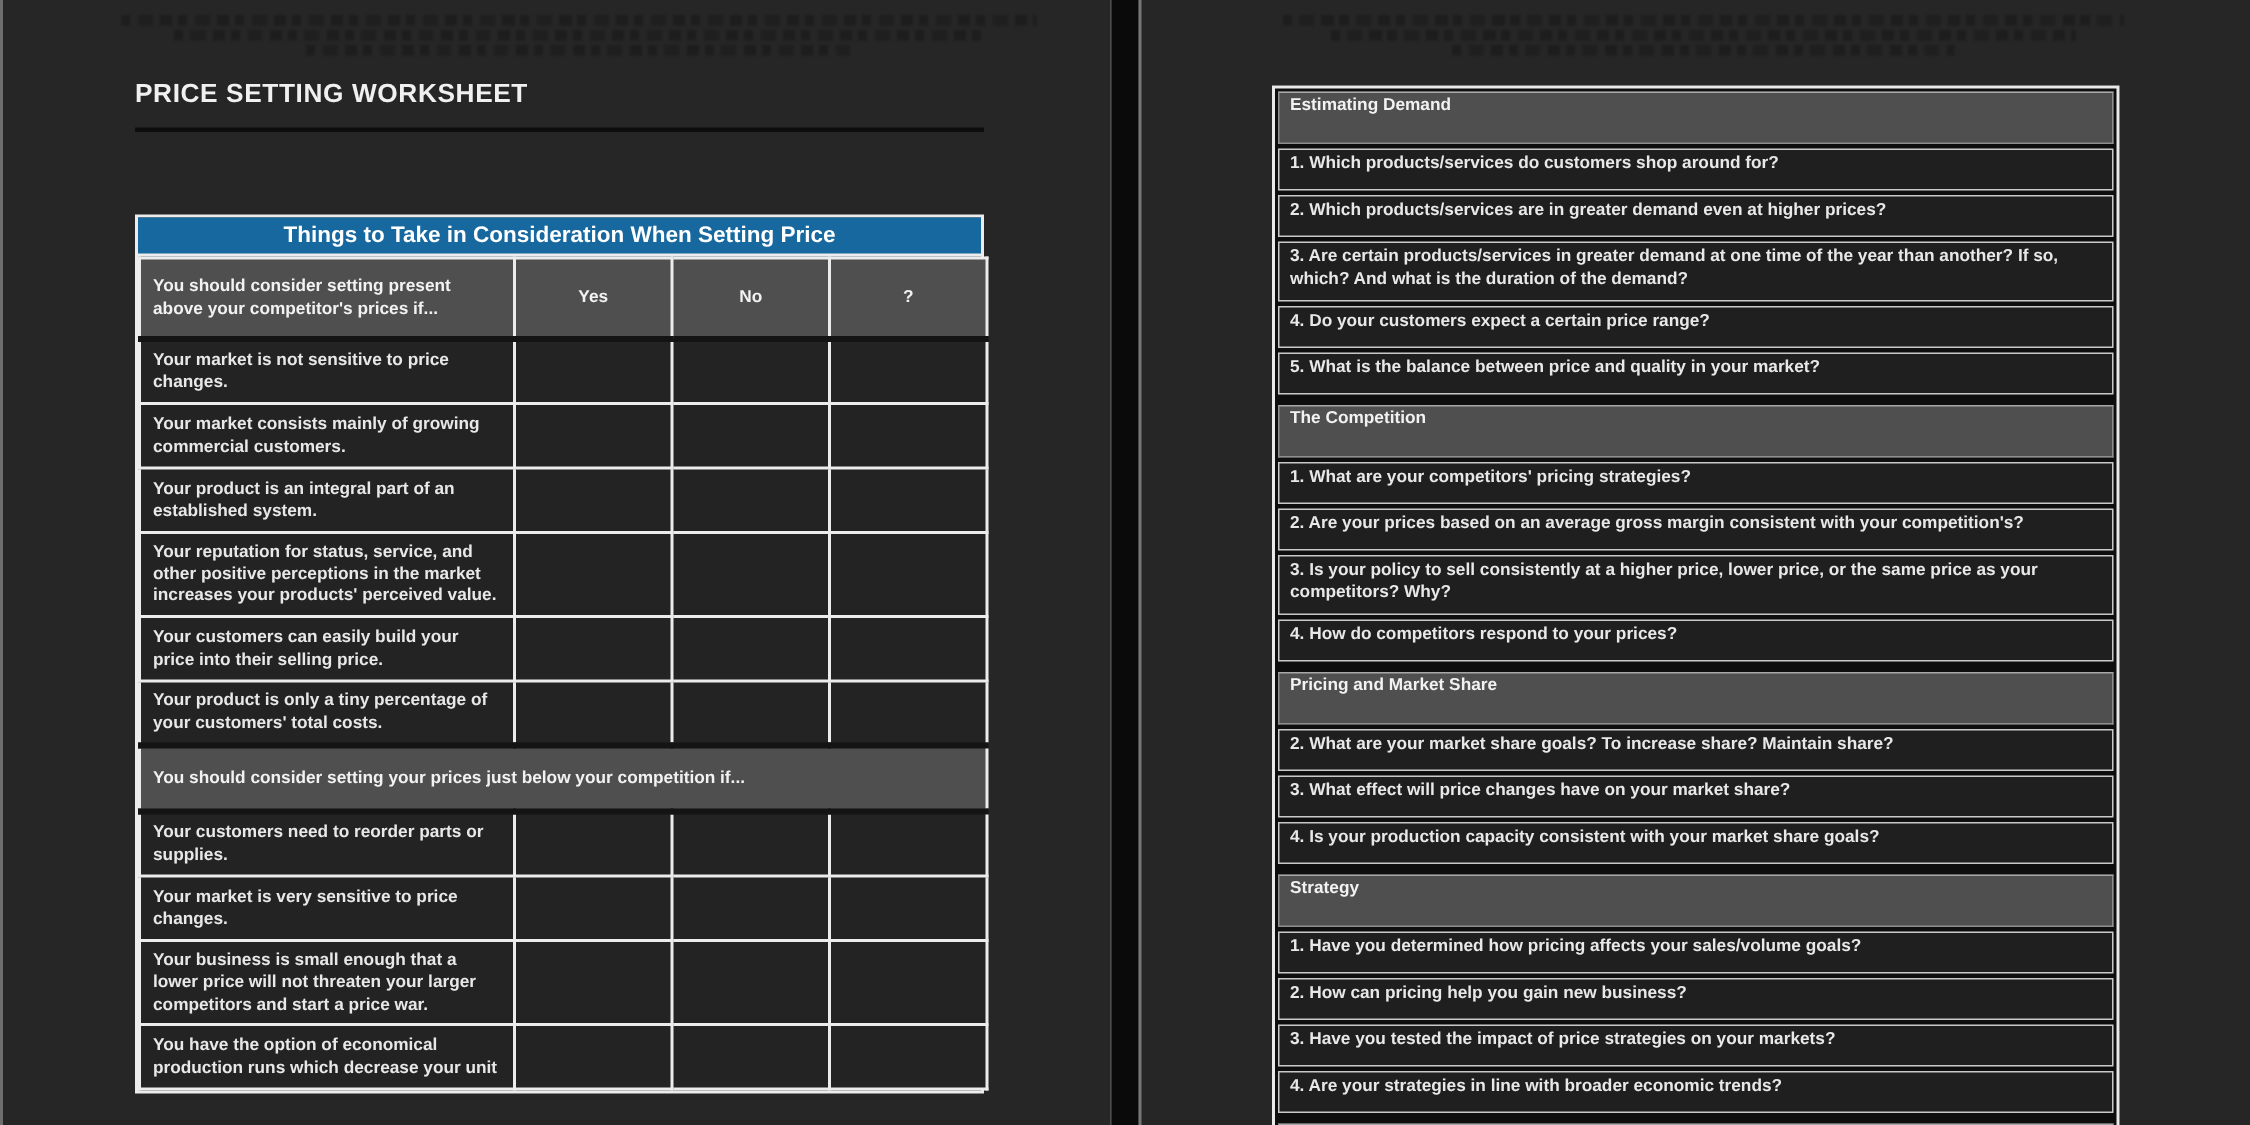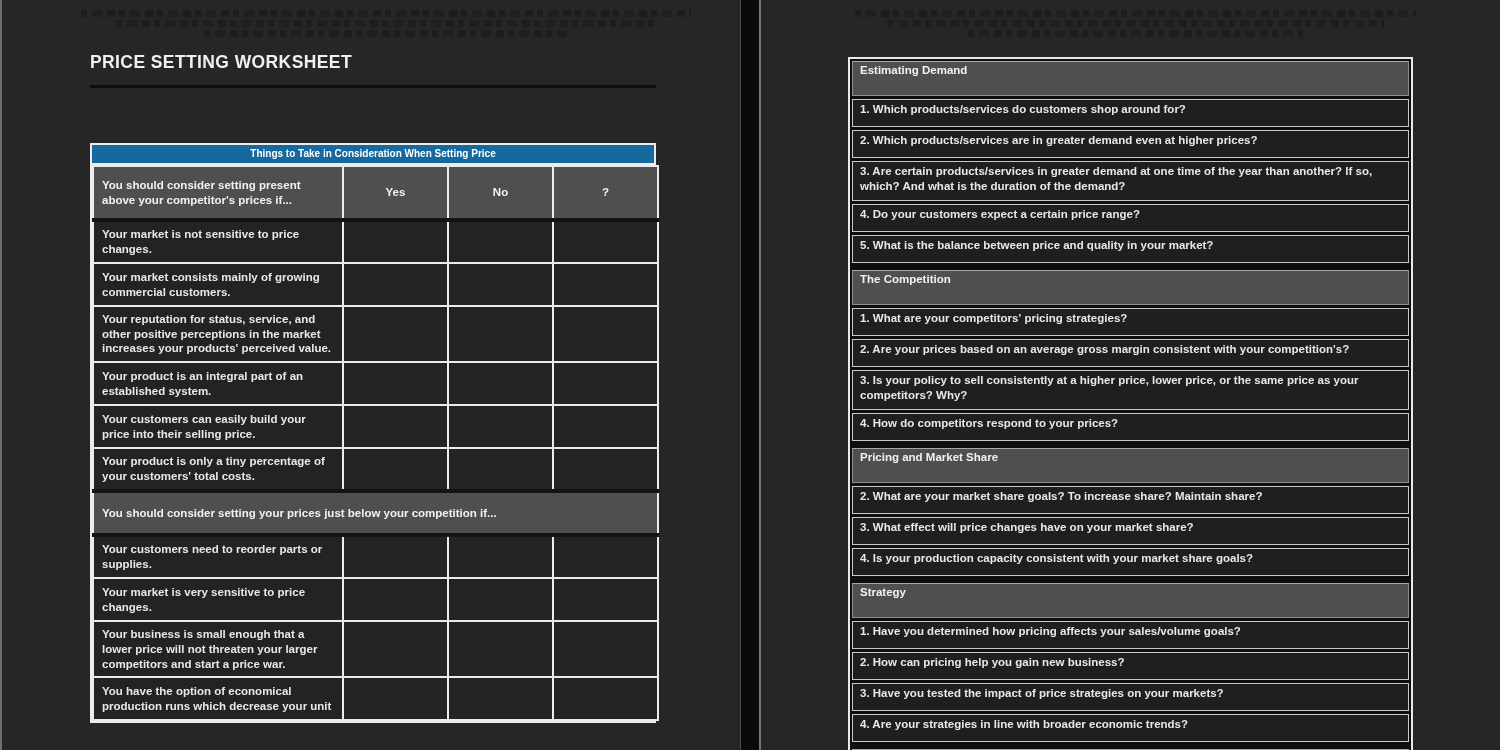--- a/index.html
+++ b/index.html
@@ -34,21 +34,21 @@
   .smudge.s3{width:58%;}
 
   
   .title-wrap{position:absolute;top:52px;left:88px;width:566px;text-align:left;}
   .title-wrap h1{font-size:17.5px;font-weight:700;letter-spacing:.4px;color:#F0F0F0;}
   .title-rule{position:absolute;top:85px;left:88px;width:566px;height:3px;background:#0D0D0D;}
 
   
   .ltable-wrap{position:absolute;top:143px;left:88px;width:566px;
     border:2px solid var(--border-light);background:var(--cell-bg);}
-  .blue-bar{background:var(--accent);color:#FFFFFF;font-size:10px;font-weight:700;
+  .blue-bar{background:var(--accent);color:#FFFFFF;font-size:15px;font-weight:700;
     text-align:center;padding:3px 4px 4px;border-bottom:2px solid var(--border-light);}
   .ltable-wrap table{width:100%;border-collapse:collapse;table-layout:fixed;}
   .ltable-wrap col.c-statement{width:250px;}
   .ltable-wrap col.c-ans{width:105px;}
   .ltable-wrap td{border:2px solid var(--border-light);color:var(--txt);
     font-size:11.5px;font-weight:700;line-height:1.28;vertical-align:middle;}
   td.statement{background:var(--cell-bg);padding:5px 8px;height:43px;}
   td.answer-cell{background:var(--cell-bg);}
   tr.section-row td{background:var(--gray);color:#F2F2F2;
     border-top:4px solid var(--dark-sep);border-bottom:4px solid var(--dark-sep);}
@@ -104,27 +104,27 @@
               <td class="answer-cell"></td>
               <td class="answer-cell"></td>
             </tr>
             <tr class="data-row">
               <td class="statement">Your market consists mainly of growing commercial customers.</td>
               <td class="answer-cell"></td>
               <td class="answer-cell"></td>
               <td class="answer-cell"></td>
             </tr>
             <tr class="data-row">
+              <td class="statement">Your product is an integral part of an established system.</td>
+              <td class="answer-cell"></td>
+              <td class="answer-cell"></td>
+              <td class="answer-cell"></td>
+            </tr>
+            <tr class="data-row">
               <td class="statement">Your reputation for status, service, and other positive perceptions in the market increases your products' perceived value.</td>
-              <td class="answer-cell"></td>
-              <td class="answer-cell"></td>
-              <td class="answer-cell"></td>
-            </tr>
-            <tr class="data-row">
-              <td class="statement">Your product is an integral part of an established system.</td>
               <td class="answer-cell"></td>
               <td class="answer-cell"></td>
               <td class="answer-cell"></td>
             </tr>
             <tr class="data-row">
               <td class="statement">Your customers can easily build your price into their selling price.</td>
               <td class="answer-cell"></td>
               <td class="answer-cell"></td>
               <td class="answer-cell"></td>
             </tr>

